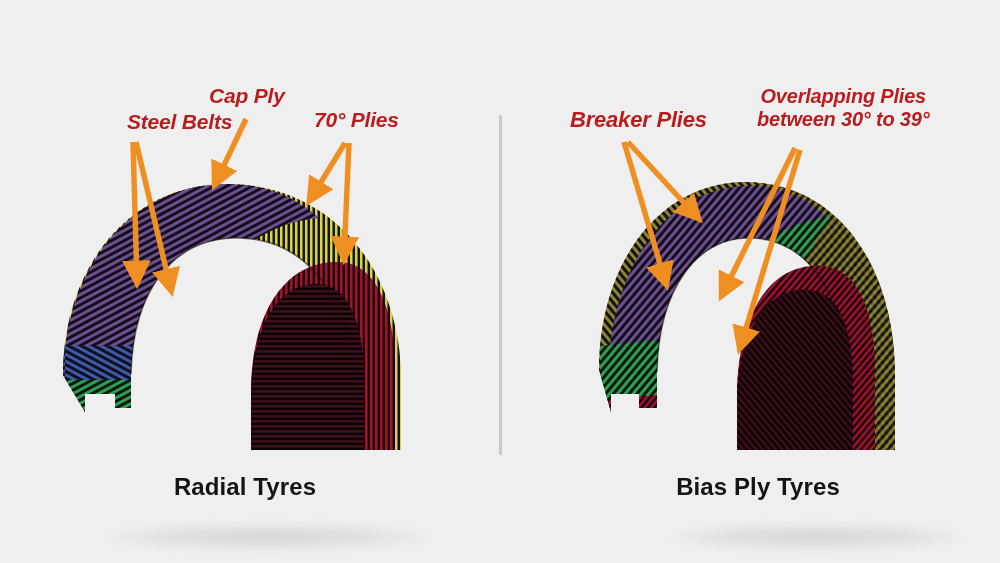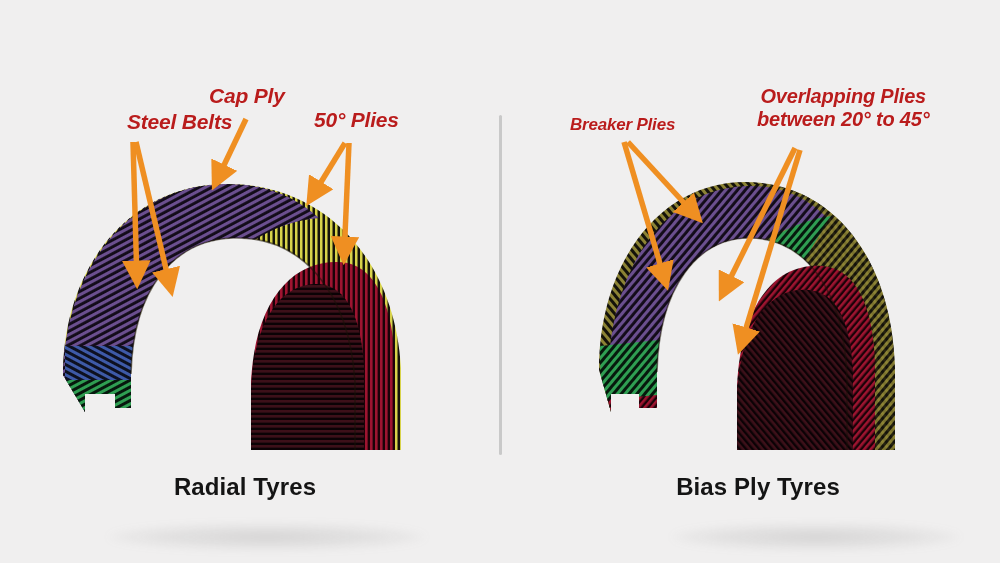--- a/index.html
+++ b/index.html
@@ -40,21 +40,21 @@
     font-style: italic;
     color: #b91c1c;
     letter-spacing: -0.2px;
     line-height: 1.14;
     white-space: pre-line;
     text-shadow: 0 0 1px rgba(255,255,255,0.9);
   }
   .lbl-steel-belts { left: 79px;  top: 110px; font-size: 21px; margin-left: 48px; }
   .lbl-cap-ply     { left: 209px; top: 84px;  font-size: 21px; }
   .lbl-90-plies    { left: 314px; top: 108px; font-size: 21px; }
-  .lbl-breaker     { left: 570px; top: 115px; font-size: 17px; }
+  .lbl-breaker     { left: 570px; top: 107px; font-size: 22px; }
   .lbl-overlap     { left: 757px; top: 85px;  font-size: 20px; text-align: center; }
 
   
   .caption {
     position: absolute;
     font-weight: 700;
     font-style: normal;
     font-size: 24px;
     color: #141414;
     letter-spacing: 0.1px;
@@ -325,26 +325,26 @@
       <path d="M800,150 L740,348" stroke="#ef8f22" stroke-width="5.5" fill="none" marker-end="url(#ah)"></path>
     </g>
   </svg>
 
   <div class="divider"></div>
 
   <div class="label lbl-steel-belts">Steel Belts</div>
 
   <div class="label lbl-cap-ply">Cap Ply</div>
 
-  <div class="label lbl-90-plies">50° Plies</div>
+  <div class="label lbl-90-plies">70° Plies</div>
 
   <div class="label lbl-breaker">Breaker Plies</div>
 
   <div class="label lbl-overlap">Overlapping Plies
-between 20° to 45°</div>
+between 30° to 39°</div>
 
   <div class="caption cap-left">Radial Tyres</div>
 
   <div class="caption cap-right">Bias Ply Tyres</div>
 
   <div class="floor-shadow shadow-left"></div>
   <div class="floor-shadow shadow-right"></div>
 
 </div>
 

